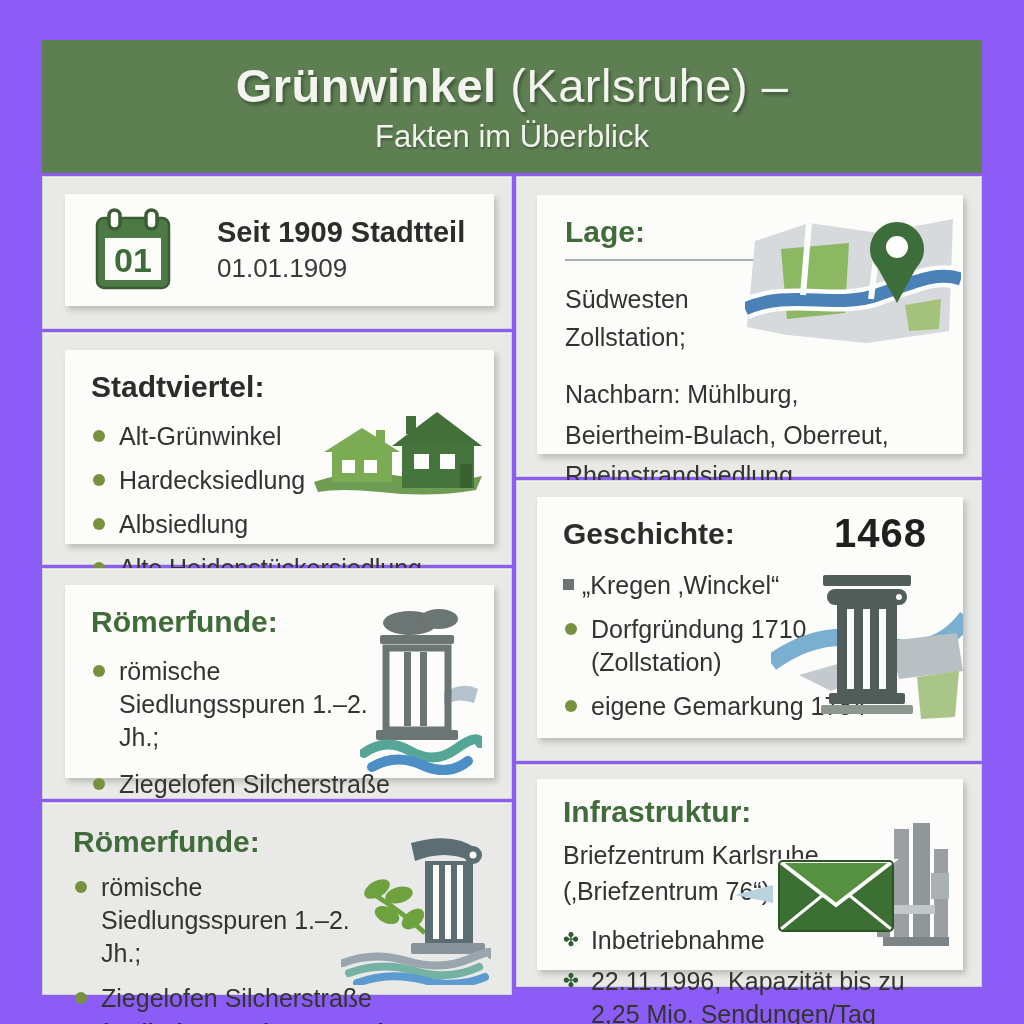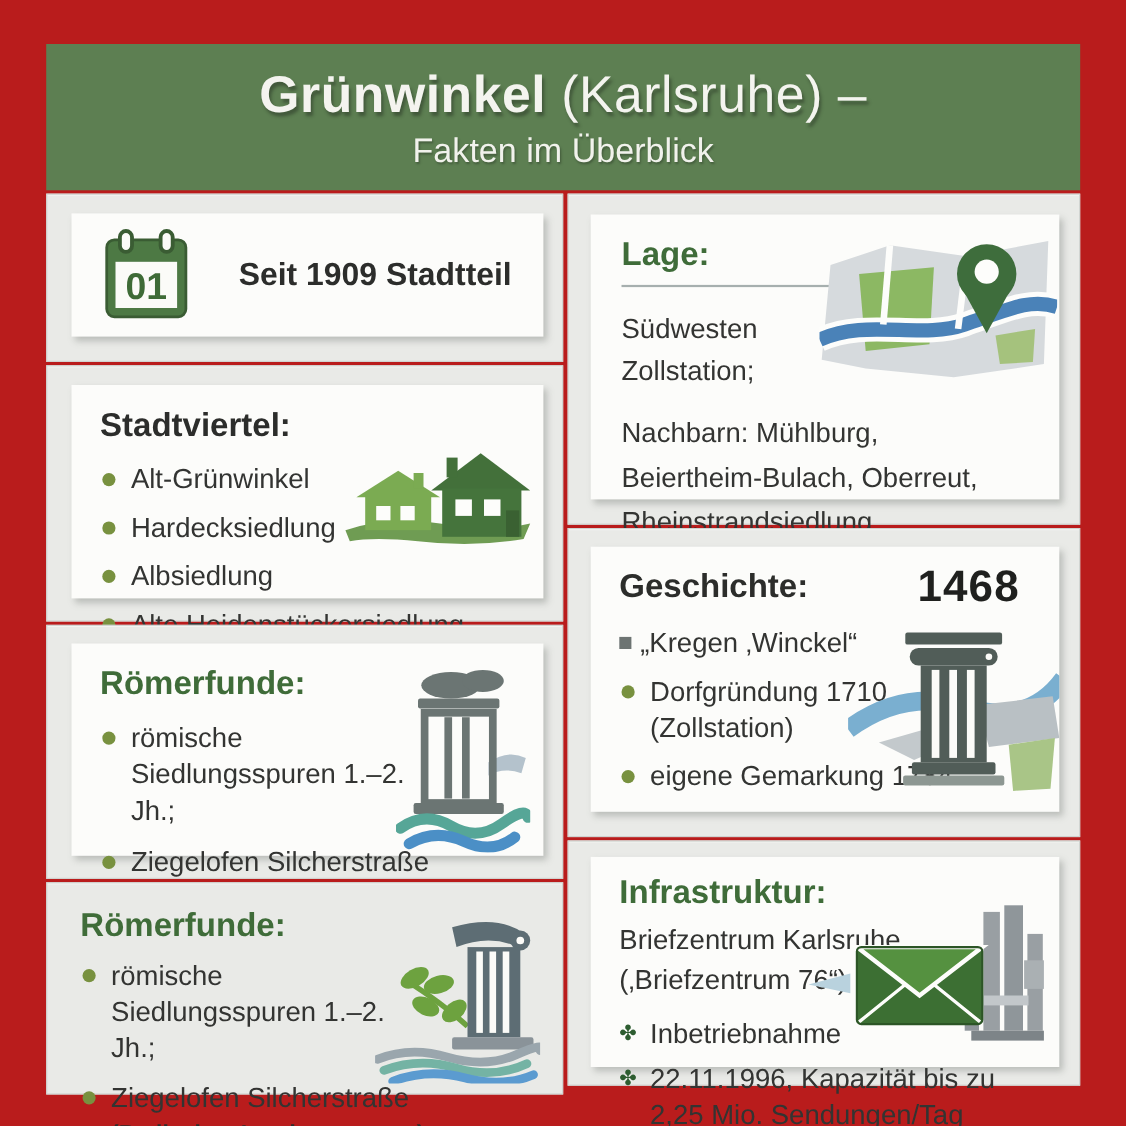--- a/index.html
+++ b/index.html
@@ -1,20 +1,20 @@
 <!DOCTYPE html>
 <html><head>
 <meta charset="utf-8">
 <style>
   * { margin:0; padding:0; box-sizing:border-box; }
   html,body { background:#e0e0dd; }
   body { font-family:"Liberation Sans", sans-serif; }
   #page {
     position:relative; width:1024px; height:1024px;
-    background:#b91c1c; overflow:hidden;
+    background:#8b5cf6; overflow:hidden;
   }
   
   #header {
     position:absolute; left:42px; top:40px; width:940px; height:133px;
     background:#5d7f52;
     display:flex; flex-direction:column; align-items:center; justify-content:center;
     gap:6px;
   }
   .hdr-line1 { color:#f4f4ef; font-size:47px; text-shadow:2px 3px 3px rgba(30,40,28,.45); letter-spacing:.5px; }
   .hdr-line1 .t-main { font-weight:700; }
@@ -75,20 +75,21 @@
       <div class="l1-inner">
         <svg width="80" height="86" viewBox="0 0 80 86">
           <rect x="4" y="11" width="72" height="70" rx="7" fill="#4d7944" stroke="#3a5c33" stroke-width="2.5"></rect>
           <rect x="12" y="31" width="56" height="42" fill="#fbfbf8"></rect>
           <rect x="16" y="3" width="11" height="19" rx="5.5" fill="#fbfbf8" stroke="#3a5c33" stroke-width="3.5"></rect>
           <rect x="53" y="3" width="11" height="19" rx="5.5" fill="#fbfbf8" stroke="#3a5c33" stroke-width="3.5"></rect>
           <text x="40" y="65" font-size="34" font-weight="bold" fill="#3e6b37" text-anchor="middle">01</text>
         </svg>
         <div>
           <div class="l1-title">Seit 1909 Stadtteil</div>
+          <div class="l1-date">01.01.1909</div>
         </div>
       </div>
     </div>
   </div>
 
   <div class="cell" style="left:42px; top:332px; width:470px; height:233px;">
     <div class="card" style="left:22px; top:17px; right:17px; bottom:20px; padding:20px 26px;">
       <div class="heading-dark">Stadtviertel:</div>
       <ul class="facts" style="margin-top:16px;">
         <li>

